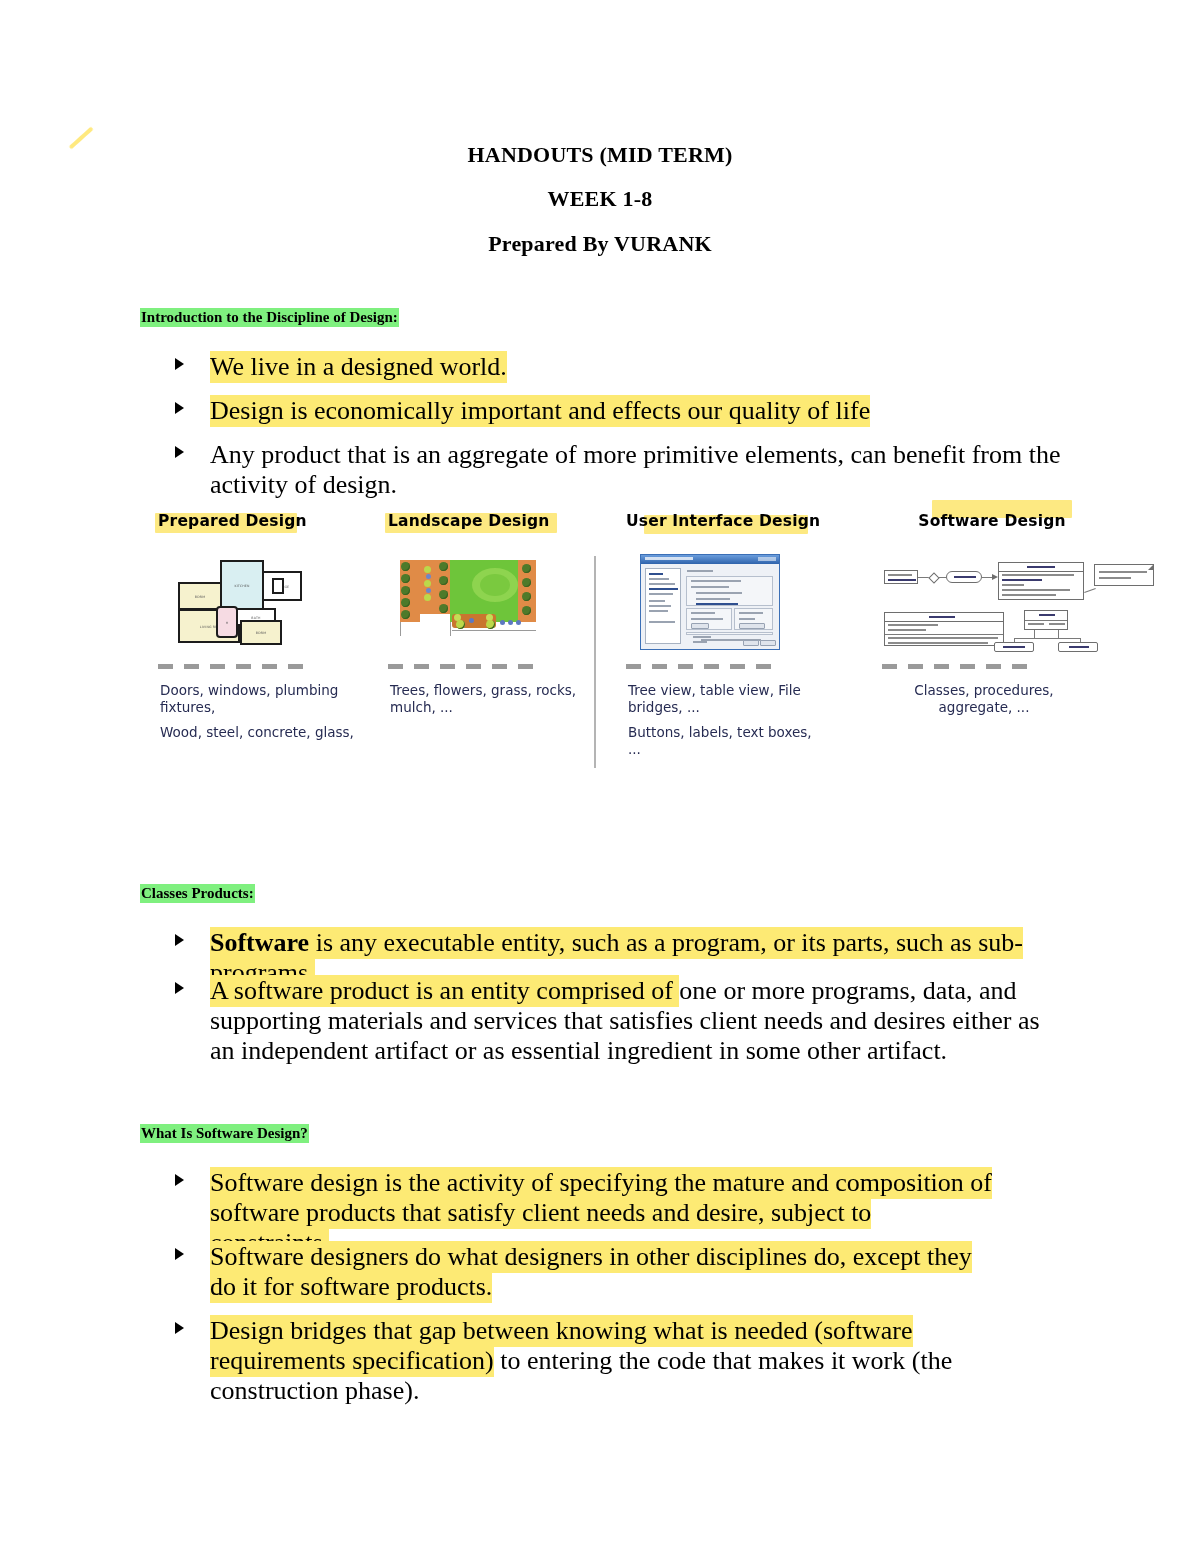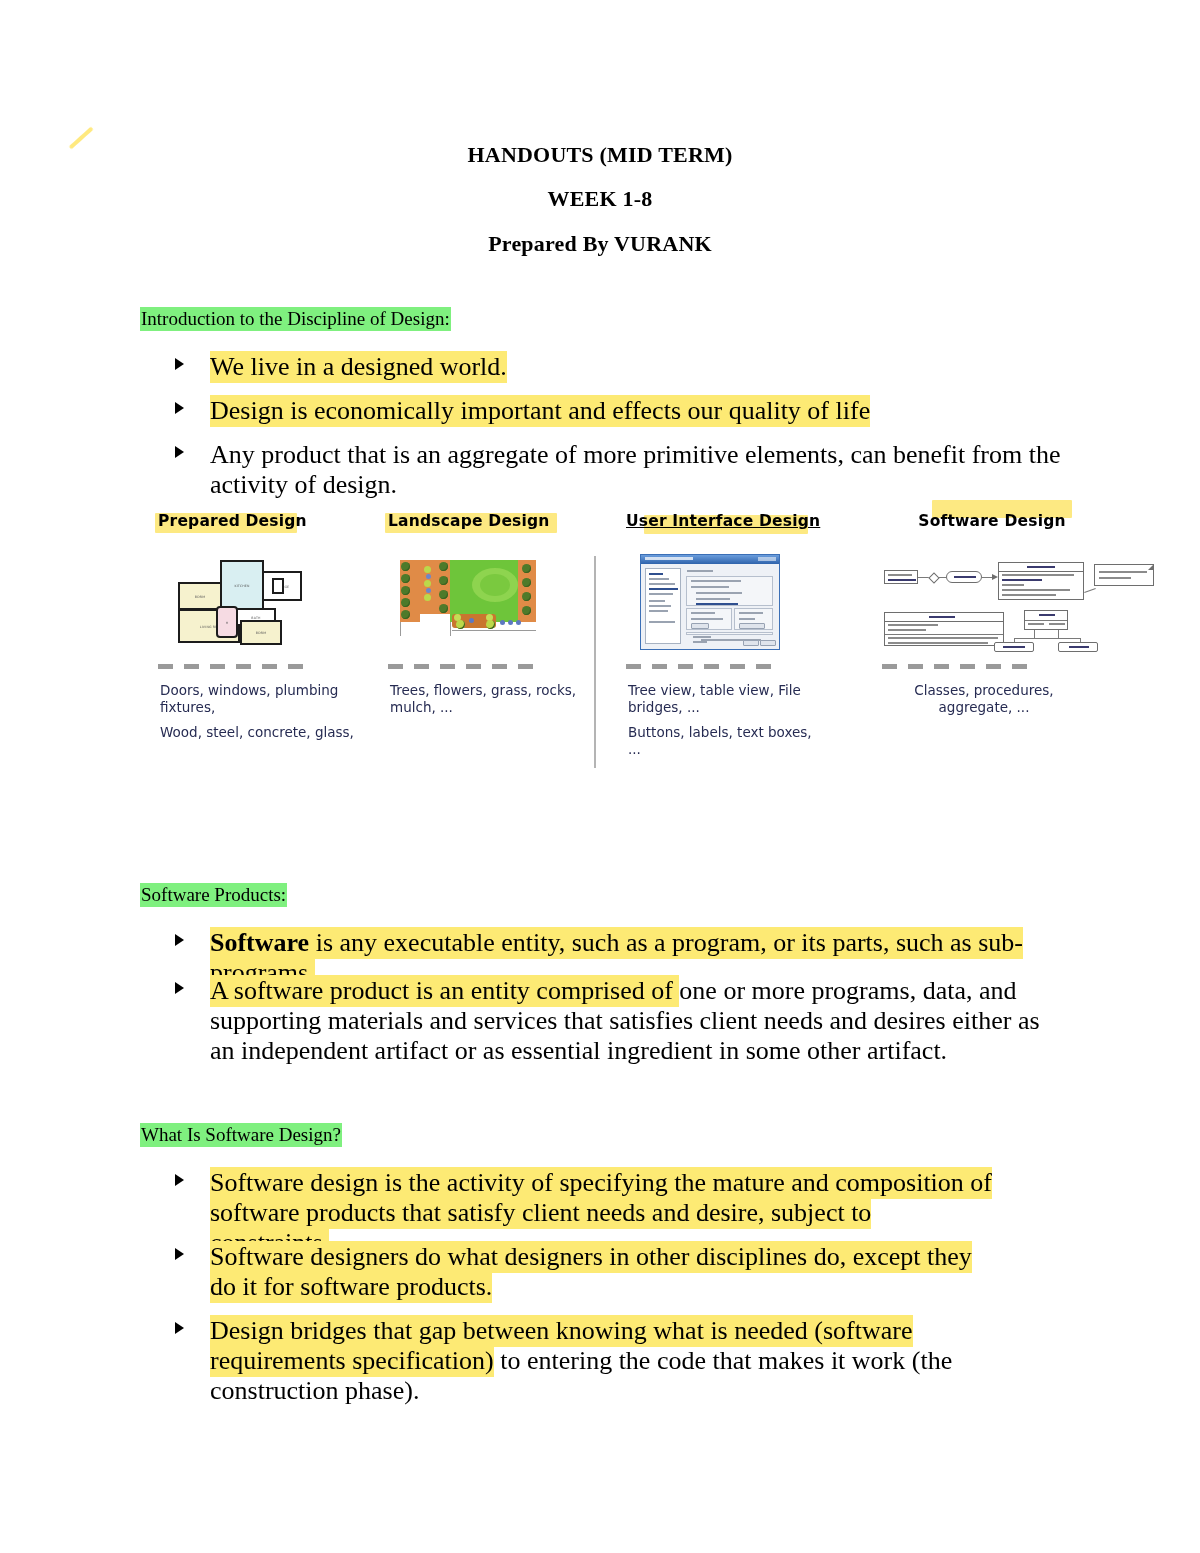--- a/index.html
+++ b/index.html
@@ -58,22 +58,22 @@
     letter-spacing: 0.2px;
     line-height: 1.1;
   }
   #title-1 { top: 143px; }
   #title-2 { top: 187px; }
   #title-3 { top: 232px; }
 
   .section-head {
     position: absolute;
     left: 140px;
-    font-weight: normal;
-    font-size: 19px;
+    font-weight: bold;
+    font-size: 15px;
     line-height: 1.2;
     white-space: nowrap;
   }
   .section-head .hl-green {
     background: #7ff07f;
     padding: 1px 1px 2px 1px;
     box-decoration-break: clone;
   }
 
   
@@ -115,21 +115,21 @@
     height: 270px;
   }
   .fig-col {
     position: absolute;
     top: 0;
     width: 215px;
     height: 270px;
   }
   .fig-col.c1 { left: 18px; }
   .fig-col.c2 { left: 248px; }
-  .fig-col.c3 { left: 486px; text-decoration: underline; }
+  .fig-col.c3 { left: 486px; }
   .fig-col.c4 { left: 742px; text-align: center; }
 
   .col-head {
     font-family: "DejaVu Sans", "Liberation Sans", sans-serif;
     font-weight: bold;
     font-size: 15.5px;
     letter-spacing: 0.2px;
     height: 24px;
     white-space: nowrap;
     position: relative;
@@ -598,21 +598,21 @@
           <i style="left:78px"></i>
           <i style="left:104px"></i>
           <i style="left:130px"></i>
       </div>
 
       <div class="cap" style="top:170px;">Classes, procedures, aggregate, ...</div>
     </div>
   </div>
 
   <div class="section-head" style="top:884px;">
-    <span class="hl-green">Software Products:</span>
+    <span class="hl-green">Classes Products:</span>
   </div>
 
   <div class="bullet" style="top:928px; width:880px;">
     <span class="marker"></span>
     <span class="btext"><span class="hl hl-b">Software</span><span class="hl"> is any executable entity, such as a program, or its parts, such as sub-programs.</span></span>
   </div>
 
   <div class="bullet" style="top:976px; width:880px;">
     <span class="marker"></span>
     <span class="btext"><span class="hl">A software product is an entity comprised of </span><span>one or more programs, data, and supporting materials and services that satisfies client needs and desires either as an independent artifact or as essential ingredient in some other artifact.</span></span>

